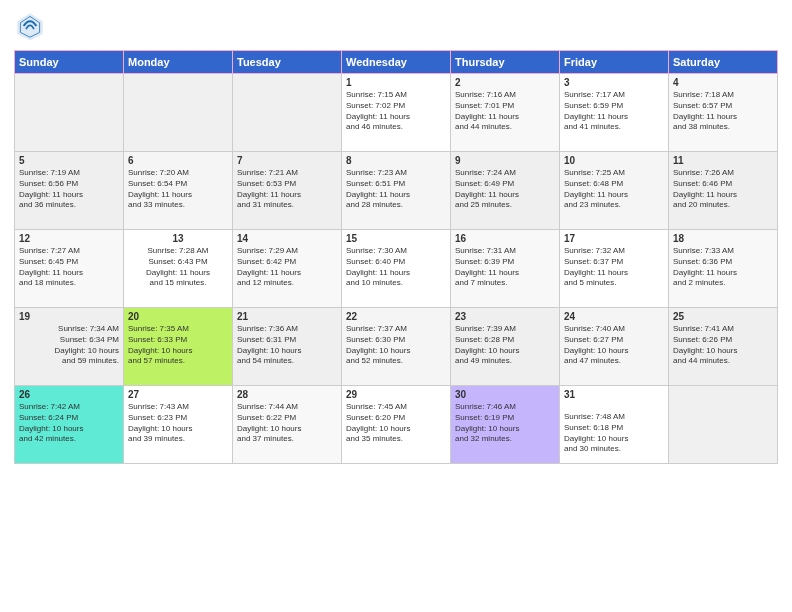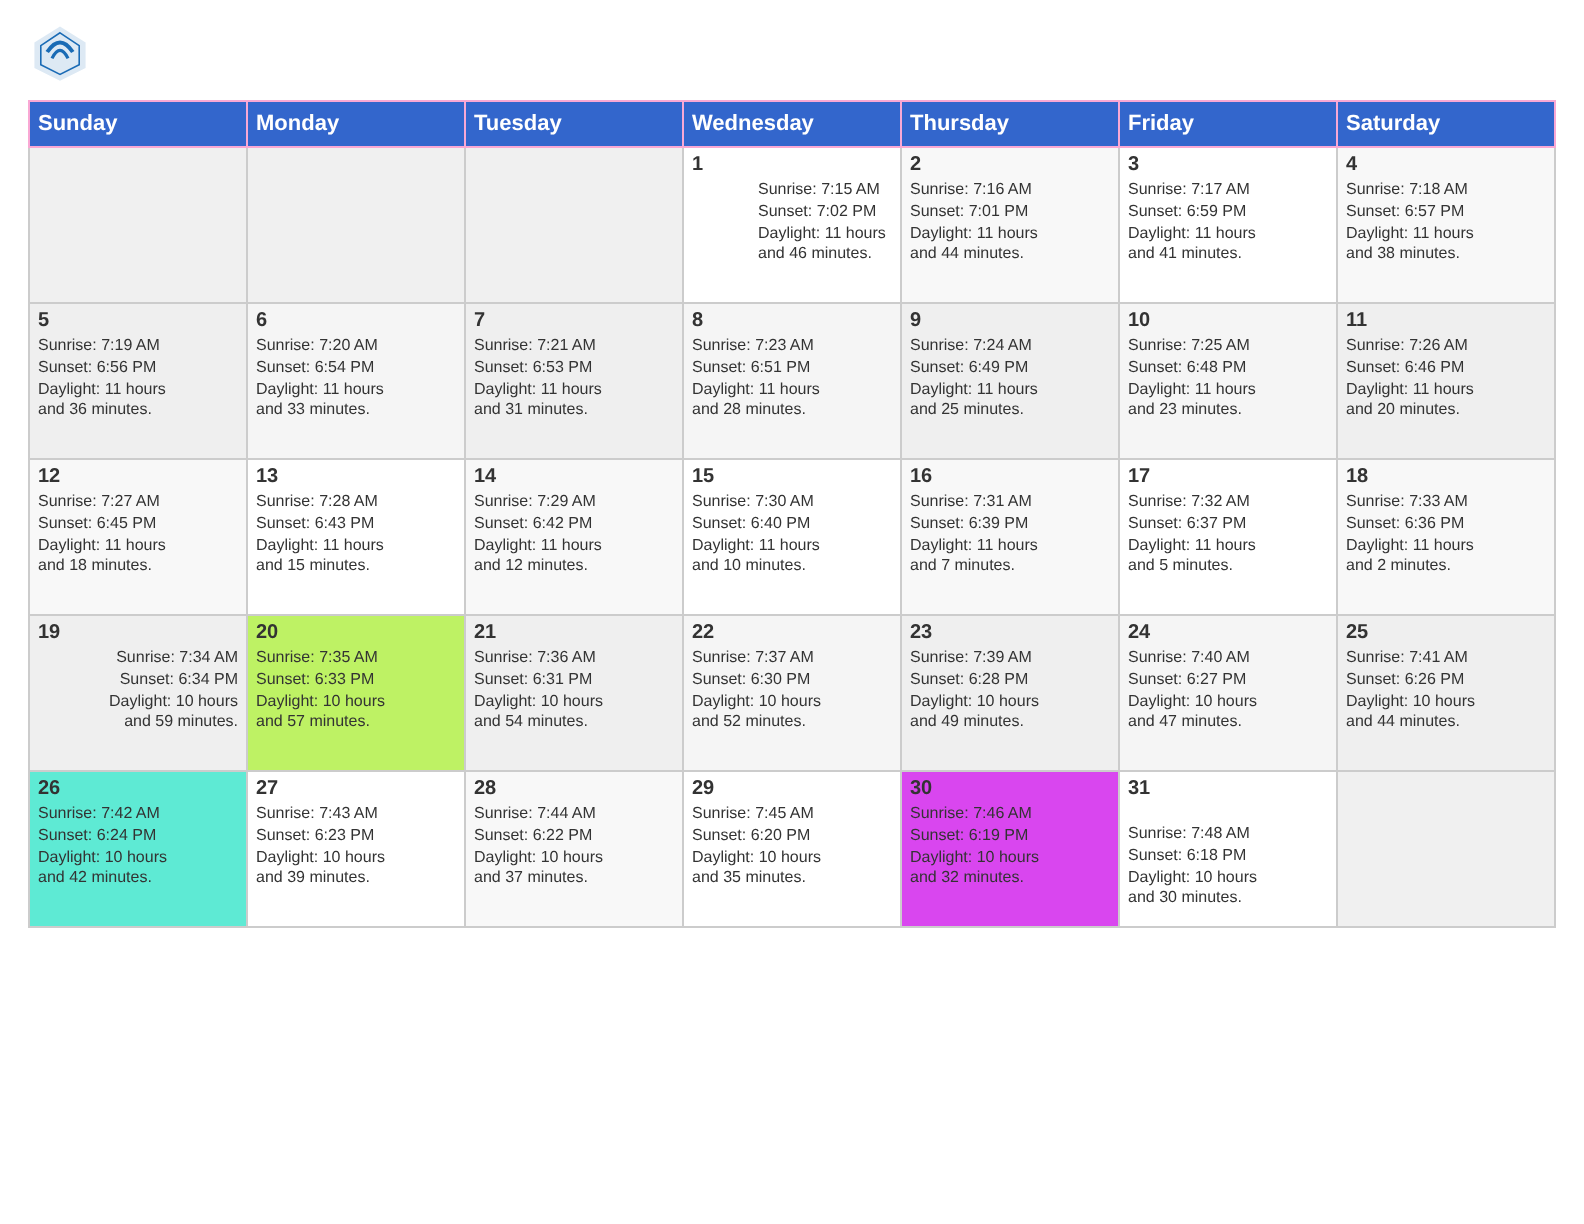--- a/index.html
+++ b/index.html
@@ -143,21 +143,21 @@
           <th>Saturday</th>
         </tr>
     </thead>
     <tbody id="calendar-body">
     <tr>
           <td class="empty-cell" style="background: rgb(232, 232, 232);"></td>
           <td class="empty-cell" style="background: rgb(232, 232, 232);"></td>
           <td class="empty-cell" style="background: rgb(232, 232, 232);"></td>
           <td style="background: rgb(255, 255, 255);">
             <span class="day-num">1</span>
-            <div class="day-info" style="white-space: pre-line; margin-left: 33px;">Sunrise: 7:15 AM
+            <div class="day-info" style="white-space: pre-line;">Sunrise: 7:15 AM
 Sunset: 7:02 PM
 Daylight: 11 hours
 and 46 minutes.</div>
           </td>
           <td style="background: rgb(248, 248, 248);">
             <span class="day-num">2</span>
             <div class="day-info" style="white-space: pre-line;">Sunrise: 7:16 AM
 Sunset: 7:01 PM
 Daylight: 11 hours
 and 44 minutes.</div>
@@ -229,21 +229,21 @@
           </td>
         </tr>
         <tr>
           <td style="background: rgb(248, 248, 248);">
             <span class="day-num">12</span>
             <div class="day-info" style="white-space: pre-line;">Sunrise: 7:27 AM
 Sunset: 6:45 PM
 Daylight: 11 hours
 and 18 minutes.</div>
           </td>
-          <td style="background: rgb(255, 255, 255);">
+          <td style="background: rgb(255, 255, 255); text-align: center;">
             <span class="day-num">13</span>
             <div class="day-info" style="white-space: pre-line;">Sunrise: 7:28 AM
 Sunset: 6:43 PM
 Daylight: 11 hours
 and 15 minutes.</div>
           </td>
           <td style="background: rgb(248, 248, 248);">
             <span class="day-num">14</span>
             <div class="day-info" style="white-space: pre-line;">Sunrise: 7:29 AM
 Sunset: 6:42 PM
@@ -352,21 +352,21 @@
 Daylight: 10 hours
 and 37 minutes.</div>
           </td>
           <td style="background: rgb(255, 255, 255);">
             <span class="day-num">29</span>
             <div class="day-info" style="white-space: pre-line;">Sunrise: 7:45 AM
 Sunset: 6:20 PM
 Daylight: 10 hours
 and 35 minutes.</div>
           </td>
-          <td style="background: #d946ef;">
+          <td style="background: #c4b5fd;">
             <span class="day-num">30</span>
             <div class="day-info" style="white-space: pre-line;">Sunrise: 7:46 AM
 Sunset: 6:19 PM
 Daylight: 10 hours
 and 32 minutes.</div>
           </td>
           <td style="background: rgb(255, 255, 255);">
             <span class="day-num">31</span>
             <div class="day-info" style="white-space: pre-line; margin-top: 12px;">Sunrise: 7:48 AM
 Sunset: 6:18 PM

